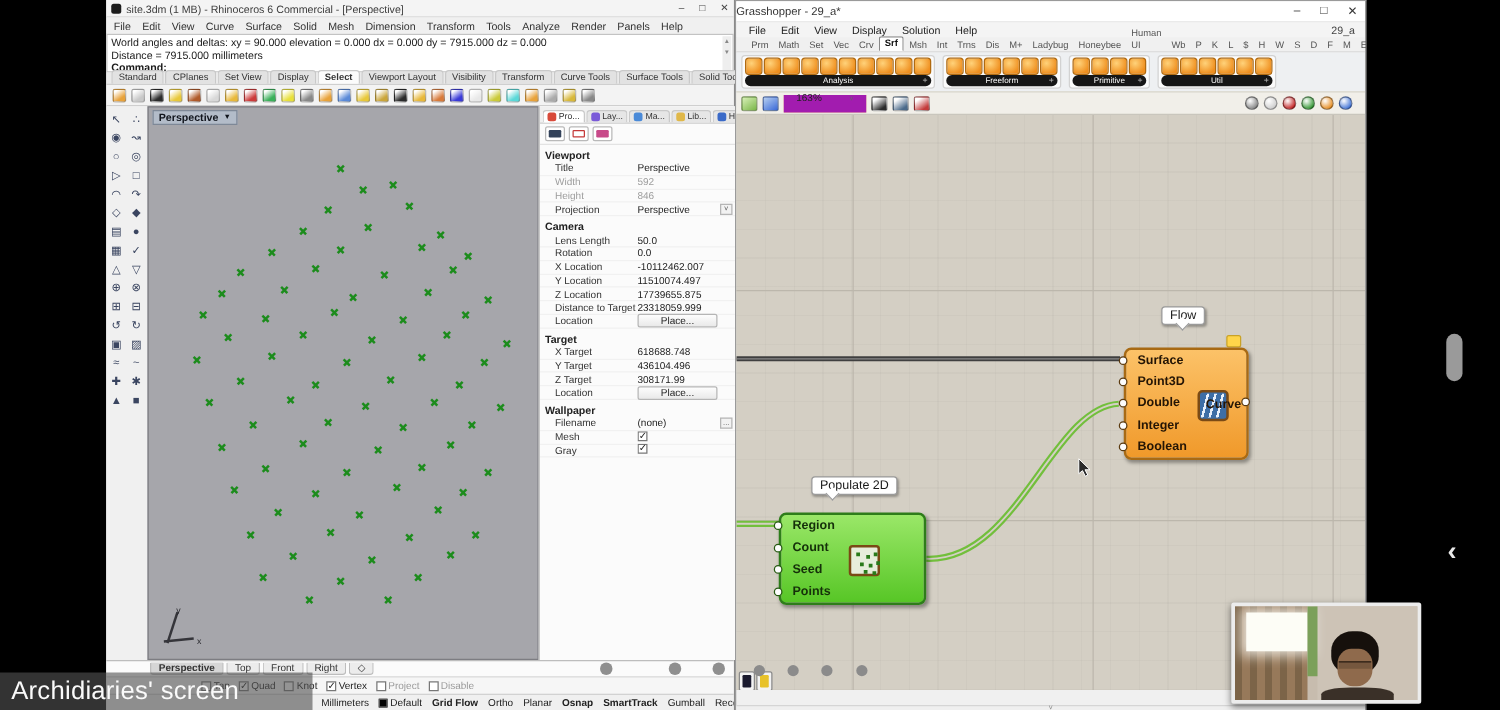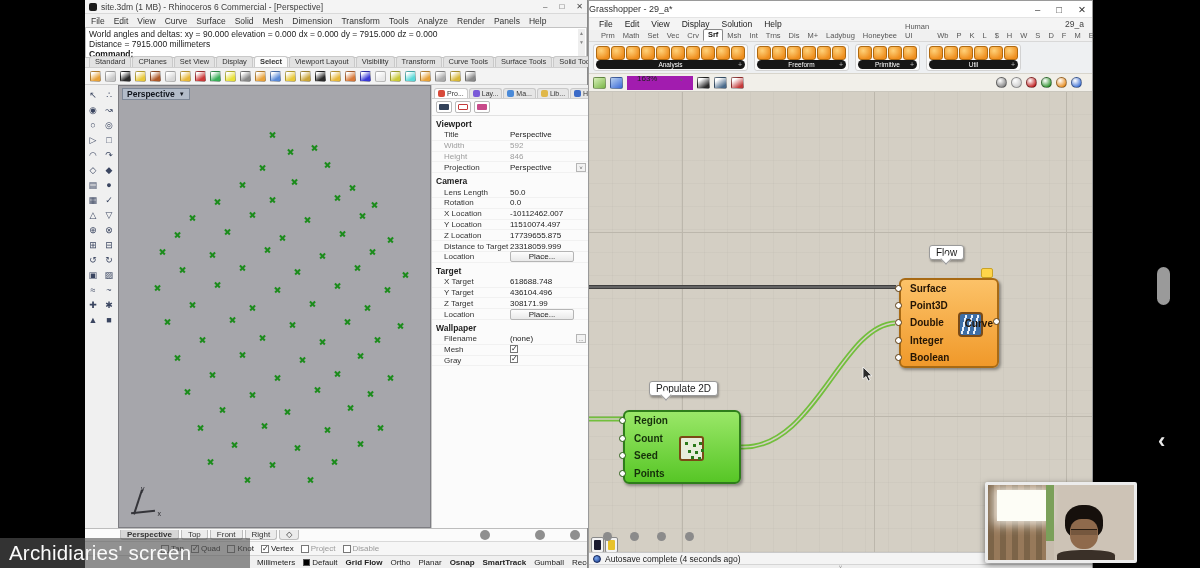--- a/index.html
+++ b/index.html
@@ -750,24 +750,20 @@
         </div>
       <div class="cornerbtn" style="left:16px;top:445px;">
           <i style="background:#e8c22a;"></i>
         </div>
       <div class="ghdot" style="left:14px;top:440px;"></div>
       <div class="ghdot" style="left:41px;top:440px;"></div>
       <div class="ghdot" style="left:68px;top:440px;"></div>
       <div class="ghdot" style="left:96px;top:440px;"></div>
     </div>
 
-    <div id="gh-status" class="abs">
-      <span class="sicon"></span>
-      <span>Autosave complete (4 seconds ago)</span>
-    </div>
     <div id="gh-bottom" class="abs">˅</div>
   </div>
 
   <div id="rightpanel" class="abs"></div>
   <div id="scrollpill" class="abs"></div>
   <div id="chev" class="abs">‹</div>
 
   <div id="webcam" class="abs">
     <div class="wall"></div>
     <div class="curtain"></div>

